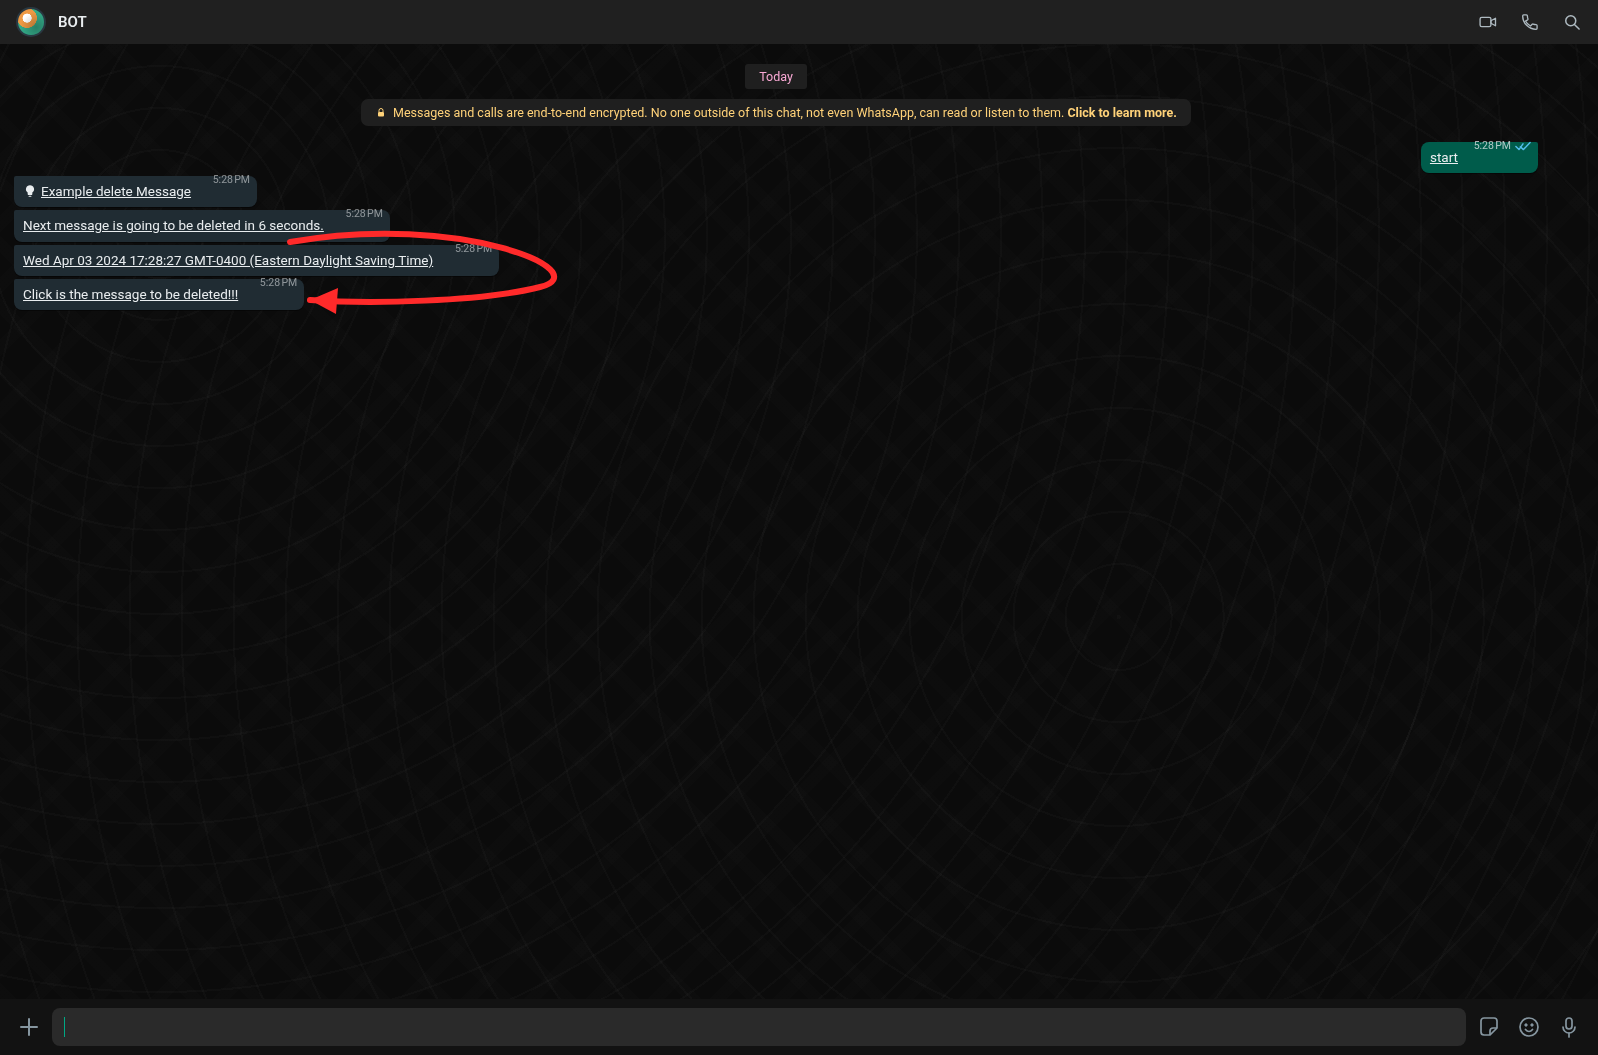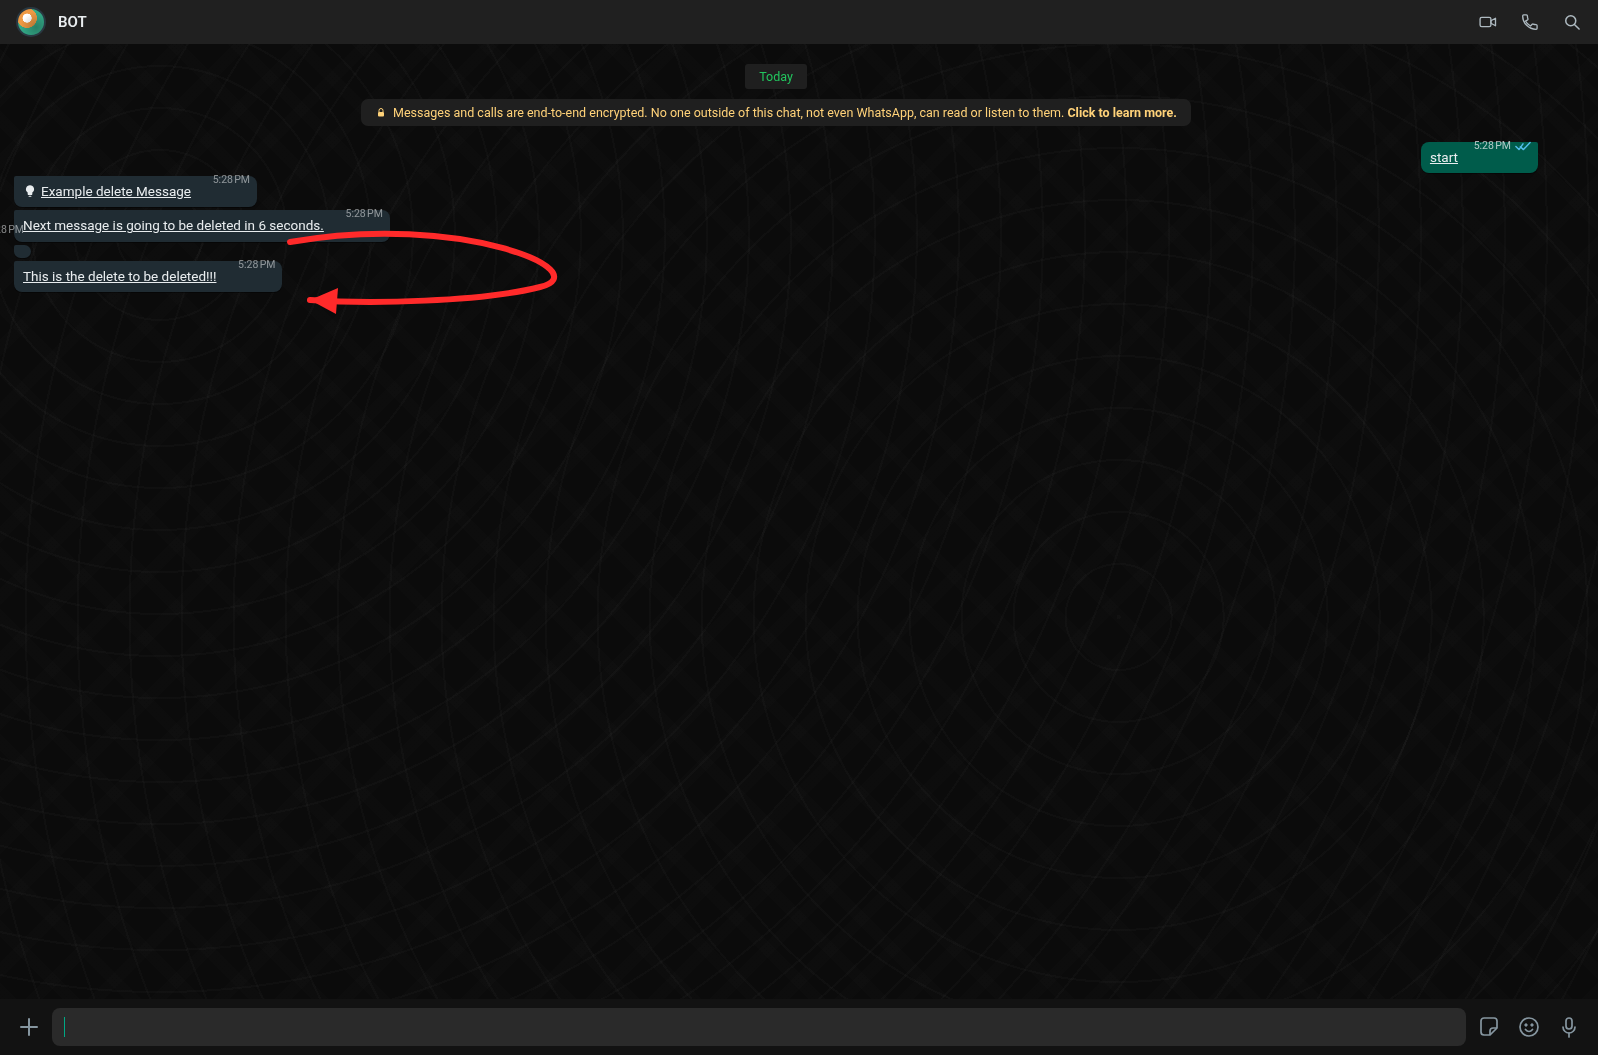--- a/index.html
+++ b/index.html
@@ -57,21 +57,21 @@
       repeating-radial-gradient(circle at 10% 20%, rgba(255,255,255,0.018) 0 2px, transparent 2px 42px),
       repeating-radial-gradient(circle at 70% 60%, rgba(255,255,255,0.018) 0 2px, transparent 2px 52px),
       repeating-linear-gradient(45deg, rgba(255,255,255,0.008) 0 12px, transparent 12px 44px),
       repeating-linear-gradient(-45deg, rgba(255,255,255,0.008) 0 12px, transparent 12px 44px);
     padding: 12px 60px 12px 14px;
   }
 
   .day-chip-wrap { display:flex; justify-content:center; margin: 8px 0 10px; }
   .day-chip {
     background: #1f1f1f;
-    color: #22c55e;
+    color: #f9a8d4;
     padding: 5px 14px;
     border-radius: 3px;
     font-size: 12.5px;
   }
 
   .enc-banner-wrap { display:flex; justify-content:center; margin-bottom: 16px; }
   .enc-banner {
     background: #1f1f1f;
     color: #ffd279;
     padding: 6px 14px;
@@ -239,29 +239,30 @@
     <div class="bubble in">
       <span class="text">Next message is going to be deleted in 6 seconds.</span>
       <span class="meta">
           <span>5:28 PM</span>
         </span>
     </div>
   </div>
 
   <div class="row in">
     <div class="bubble in">
+      <span class="text">Wed Apr 03 2024 17:28:27 GMT-0400 (Eastern Daylight Saving Time)</span>
       <span class="meta">
           <span>5:28 PM</span>
         </span>
     </div>
   </div>
 
   <div class="row in">
     <div class="bubble in">
-      <span class="text">This is the delete to be deleted!!!</span>
+      <span class="text">Click is the message to be deleted!!!</span>
       <span class="meta">
           <span>5:28 PM</span>
         </span>
     </div>
   </div>
 
   <div class="annotation">
     <svg viewBox="0 0 340 90">
       <path d="M10 10 C 180 -20, 320 40, 260 55 C 200 70, 90 72, 30 68" fill="none" stroke="#ff2a2a" stroke-width="6" stroke-linecap="round"></path>
       <polygon points="30,68 58,56 56,82" fill="#ff2a2a"></polygon>

